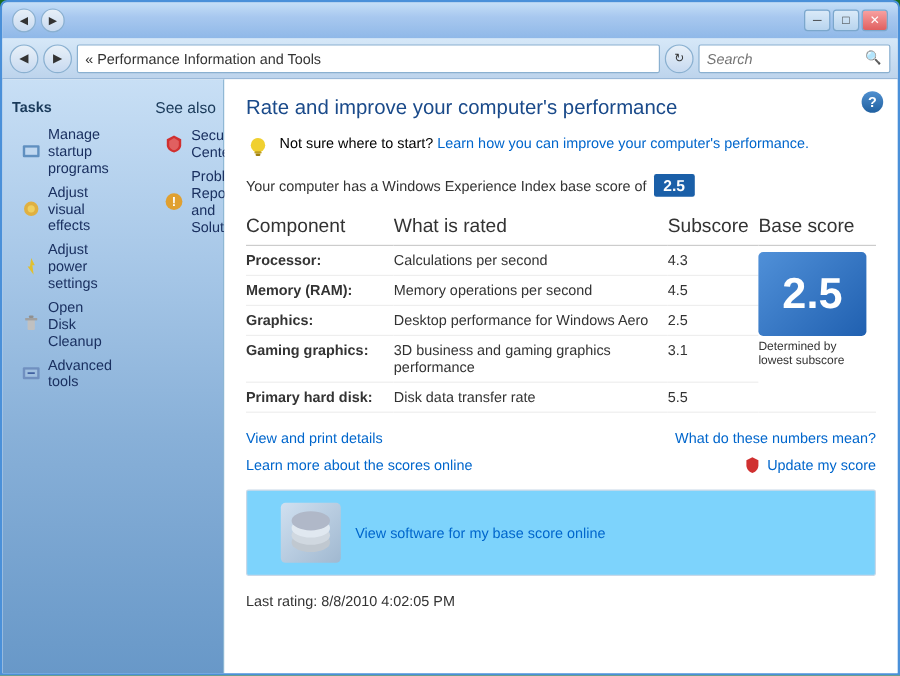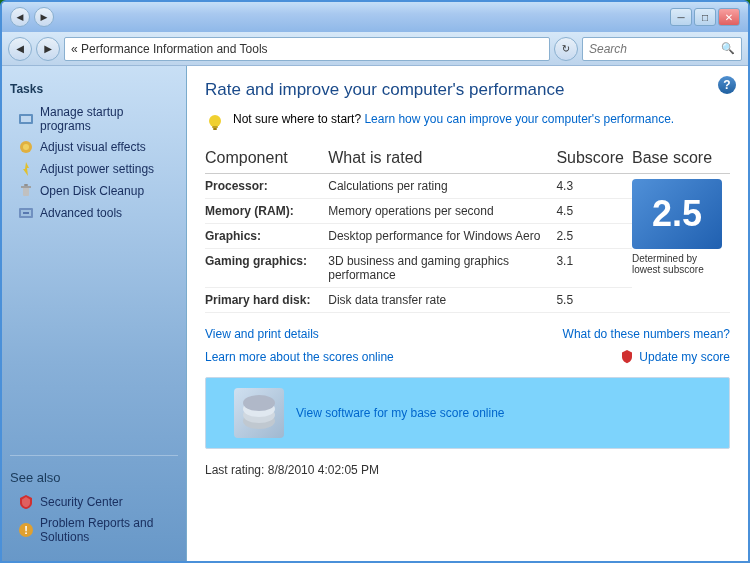--- a/index.html
+++ b/index.html
@@ -131,21 +131,20 @@
       flex: 1;
       overflow: hidden;
     }
 
     
     .sidebar {
       width: 185px;
       background: linear-gradient(to bottom, #c8dff5 0%, #a8c8e8 30%, #88b0d8 60%, #6898c8 100%);
       padding: 10px 0;
       display: flex;
-      flex-direction: column;
       border-right: 1px solid #7aabcc;
     }
 
     .sidebar-section {
       padding: 6px 8px 4px 8px;
     }
 
     .sidebar-section-title {
       font-size: 12px;
       font-weight: bold;
@@ -498,34 +497,38 @@
             <rect x="7" y="13" width="6" height="2" rx="1" fill="#c0a020"></rect>
             <rect x="8" y="15" width="4" height="2" rx="1" fill="#a08010"></rect>
           </svg>
         </div>
         <span>
           <span>Not sure where to start?</span>
           <a class="hint-link">Learn how you can improve your computer's performance.</a>
         </span>
       </div>
 
+      <div class="score-intro">
+        <span>Your computer has a Windows Experience Index base score of</span>
+        <span class="score-badge">2.5</span>
+      </div>
 
       <table class="perf-table">
         <thead>
           <tr>
             <th>Component</th>
             <th>What is rated</th>
             <th>Subscore</th>
             <th>Base score</th>
           </tr>
         </thead>
         <tbody>
           <tr>
             <td>Processor:</td>
-            <td>Calculations per rating</td>
+            <td>Calculations per second</td>
             <td>4.3</td>
             <td rowspan="5" class="score-cell">
               <div class="score-box-container">
                 <div class="score-big-box">2.5</div>
                 <div class="score-caption">Determined by lowest subscore</div>
               </div>
             </td>
           </tr>
           <tr>
             <td>Memory (RAM):</td>

